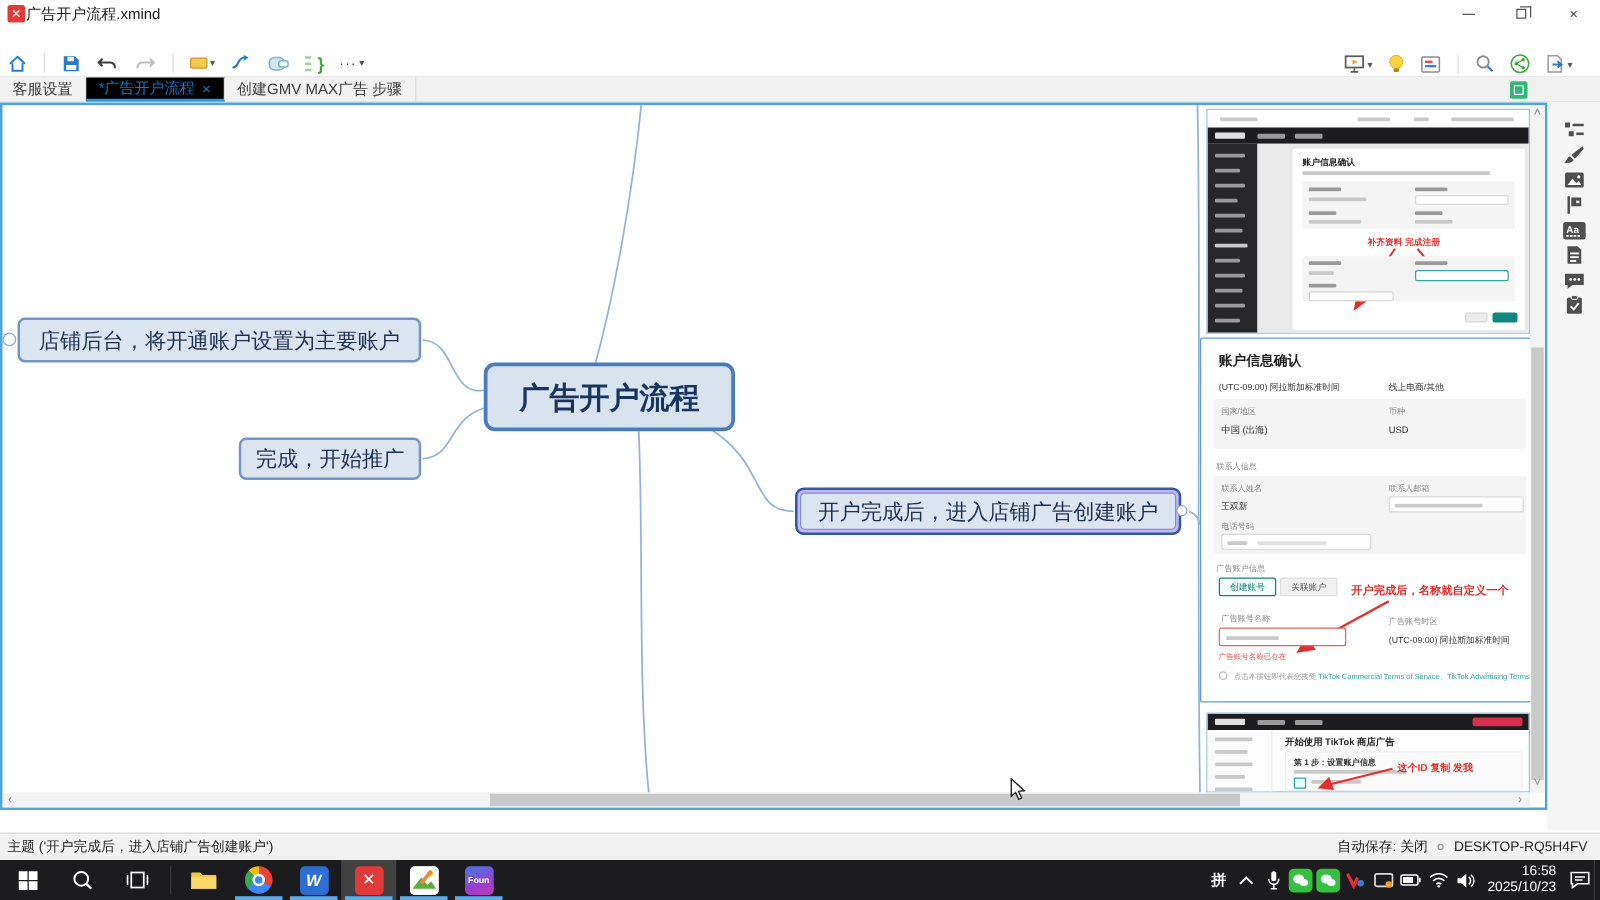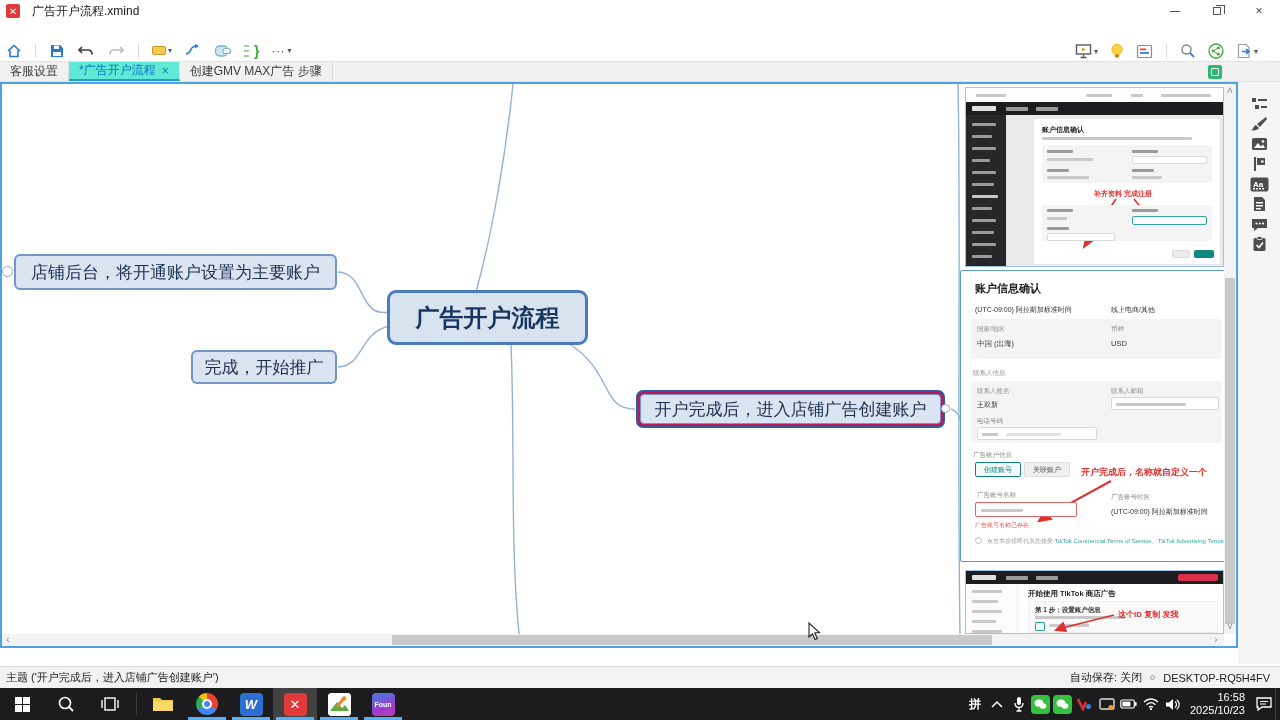--- a/index.html
+++ b/index.html
@@ -7,21 +7,21 @@
   body { font-family:"Liberation Sans","DejaVu Sans",sans-serif; background:#d6d6d6; }
   #root { position:relative; width:1280px; height:720px; background:#fff; overflow:hidden; }
   .abs { position:absolute; }
   .bar { position:absolute; background:#c9c9c9; border-radius:1px; }
   .bar.dk { background:#9a9a9a; }
   .bar.lt { background:#e0e0e0; }
 
   
   .titlebar { position:absolute; top:0; left:0; width:1280px; height:22px; background:#ffffff; display:flex; align-items:center; }
   .app-ico { width:14px; height:14px; margin-left:6px; background:#e03a3a; border-radius:2px; color:#fff; font-size:10px; font-weight:bold; display:flex; align-items:center; justify-content:center; }
-  .title-text { font-size:12px; color:#1a1a1a; margin-left:12px; }
+  .title-text { font-size:12px; color:#1a1a1a; margin-left:1px; }
   .wbtns { position:absolute; right:0; top:0; height:22px; display:flex; }
   .wbtn { width:42px; height:22px; display:flex; align-items:center; justify-content:center; color:#444; font-size:12px; }
   .min-glyph { width:10px; height:0; border-top:1px solid #555; }
   .res-glyph { width:8px; height:8px; border:1px solid #555; position:relative; }
   .res-glyph:before { content:""; position:absolute; left:2px; top:-3px; width:8px; height:8px; border:1px solid #555; border-left:none; border-bottom:none; }
 
   
   .menubar { position:absolute; top:22px; left:0; width:1280px; height:18px; background:#fff; display:flex; align-items:center; padding-left:8px; }
   .menu-item { font-size:12px; color:#1a1a1a; margin-right:18px; }
 
@@ -31,31 +31,31 @@
   .tb-btn { height:20px; display:flex; align-items:center; justify-content:center; padding:0 6px; }
   .caret { font-size:8px; color:#555; margin-left:2px; }
   .tb-right { position:absolute; right:16px; top:0; height:22px; display:flex; align-items:center; }
   .yellow-rect { width:14px; height:9px; background:#f7c948; border:1px solid #c29a2b; border-radius:2px; }
   .brace { color:#3aa83a; font-weight:bold; font-size:14px; line-height:14px; }
   .more-dots { color:#444; font-size:11px; letter-spacing:1px; }
 
   
   .tabbar { position:absolute; top:62px; left:0; width:1280px; height:20px; background:#f1f1f1; display:flex; align-items:stretch; border-bottom:1px solid #e0e0e0; }
   .tab { display:flex; align-items:center; padding:0 10px; font-size:12px; color:#3c3c3c; border-right:1px solid #dddddd; }
-  .tab.active { background:#5eead4; color:#1274c4; border-bottom:2px solid #2b98dd; }
+  .tab.active { background:#000000; color:#1274c4; border-bottom:2px solid #2b98dd; }
   .tab .close { margin-left:6px; color:#1274c4; font-size:12px; }
   .sheet-grid-ico { position:absolute; right:58px; top:3px; width:14px; height:14px; background:#2eb872; border-radius:2px; display:flex; align-items:center; justify-content:center; }
   .sheet-grid-ico i { width:8px; height:8px; border:1px solid #fff; border-radius:1px; display:block; }
 
   
   .canvas { position:absolute; top:82px; left:0; width:1238px; height:566px; background:#fff; border:2px solid #4da3dd; overflow:hidden; }
   svg.links { position:absolute; left:0; top:0; }
   .topic { position:absolute; background:#dbe5f1; border:2px solid #7396c6; border-radius:6px; color:#1b2f50; display:flex; align-items:center; justify-content:center; font-size:17px; white-space:nowrap; }
   .topic.central { background:#d8e3f0; border:3px solid #4a7cbd; border-radius:9px; font-size:24px; font-weight:bold; color:#17355e; }
-  .sel-outer { position:absolute; border:2px solid #2e5b9e; border-radius:7px; padding:2px; background:#be185d; }
+  .sel-outer { position:absolute; border:2px solid #2e5b9e; border-radius:7px; padding:2px; background:#c4b5fd; }
   .sel-inner { width:100%; height:100%; background:#dbe5f1; border:1px solid #7396c6; border-radius:4px; display:flex; align-items:center; justify-content:center; font-size:17px; color:#1b2f50; white-space:nowrap; }
   .handle { position:absolute; width:11px; height:11px; border-radius:50%; background:#fff; border:1px solid #8aaad2; color:#7a9cc8; font-size:9px; line-height:9px; text-align:center; }
 
   
   .shot { position:absolute; background:#fff; border:1px solid #9fc3e8; overflow:hidden; }
   .shot2 { border:1px solid #5b9bd5; border-radius:2px; }
   .dkbar { position:absolute; left:0; width:100%; background:#1d1d20; }
   .red-note { position:absolute; color:#e0302e; font-weight:bold; white-space:nowrap; }
   .tealbtn { position:absolute; background:#0f867e; border-radius:2px; }
   .graybtn { position:absolute; background:#ececec; border:1px solid #d7d7d7; border-radius:2px; }

